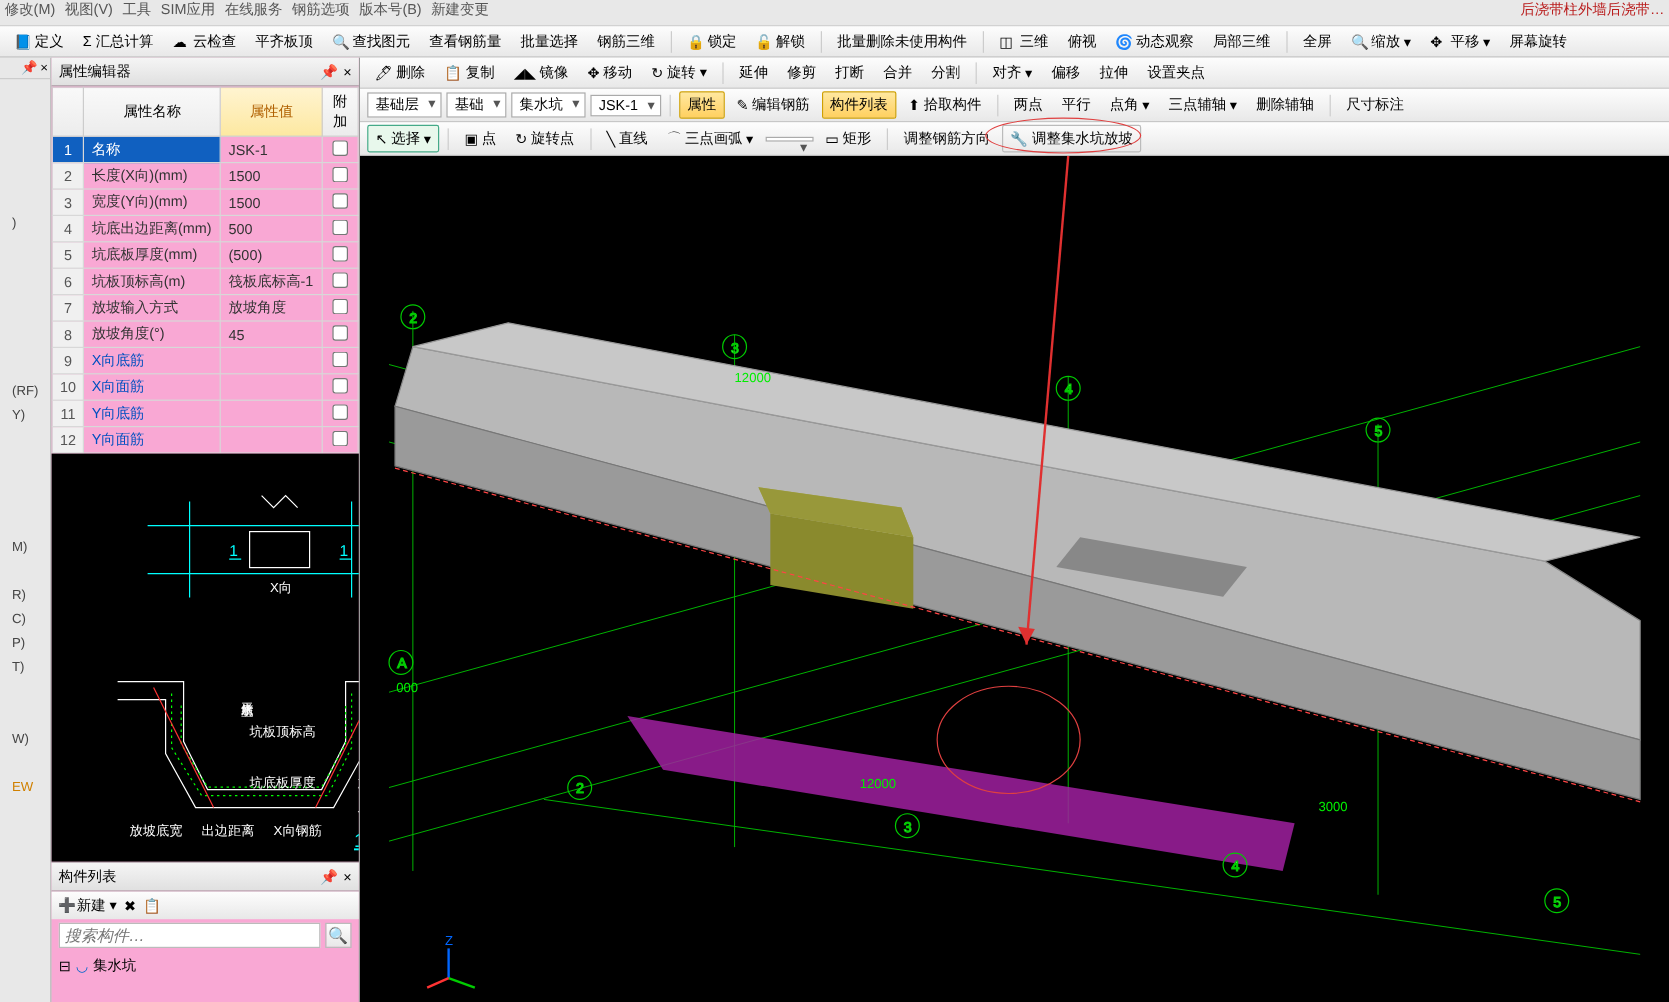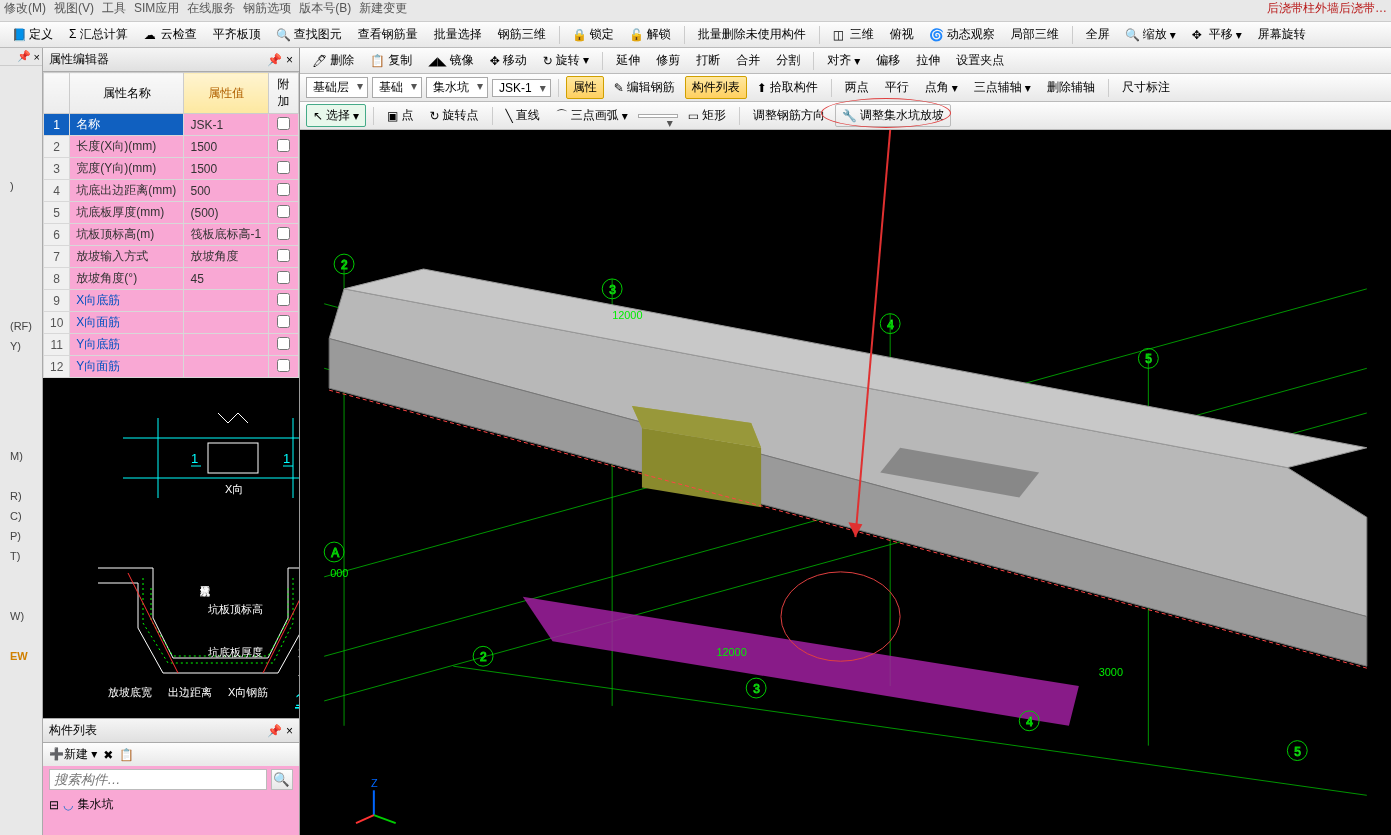--- a/index.html
+++ b/index.html
@@ -13,21 +13,21 @@
     .toolbar-row { background: linear-gradient(#fdfdfd, #e8e8e8); border-bottom: 1px solid #bbb; display: flex; align-items: center; padding: 2px 6px; gap: 4px; min-height: 26px; }
     .toolbar-row .btn { display: inline-flex; align-items: center; gap: 3px; padding: 2px 6px; cursor: pointer; border-radius: 2px; white-space: nowrap; }
     .toolbar-row .sep { width: 1px; height: 18px; background: #ccc; margin: 0 3px; }
     .icon-box { width: 14px; height: 14px; display: inline-block; }
     
     .content-row { display: flex; flex: 1; overflow: hidden; }
     
     .left-sidebar { width: 43px; background: #e8e8e8; border-right: 1px solid #aaa; display: flex; flex-direction: column; font-size: 11px; }
     .left-sidebar .pin-row { display: flex; gap: 2px; padding: 2px; align-items: center; justify-content: flex-end; border-bottom: 1px solid #ccc; }
     .left-sidebar .item { padding: 4px 2px 4px 10px; cursor: pointer; text-align: left; color: #444; }
-    .left-sidebar .item.highlighted { color: #d08000; font-weight: bold; }
+    .left-sidebar .item.highlighted { color: #d08000; font-weight: normal; }
     
     .middle-panel { width: 257px; display: flex; flex-direction: column; border-right: 1px solid #999; background: #f9a8d4; }
     
     .panel-header { background: linear-gradient(#f5f5f5, #e0e0e0); border-bottom: 1px solid #aaa; padding: 3px 6px; display: flex; align-items: center; justify-content: space-between; }
     .panel-header .pin-close { display: flex; gap: 4px; }
     
     .prop-table { border-collapse: collapse; width: 100%; }
     .prop-table th { background: linear-gradient(#f9f9f9, #ececec); border: 1px solid #ccc; padding: 3px 6px; font-weight: normal; }
     .prop-table th.val-h { background: linear-gradient(#fff4d0, #fde8a0); color: #b06000; }
     .prop-table td { border: 1px solid #d8d8d8; padding: 2px 6px; height: 18px; }

